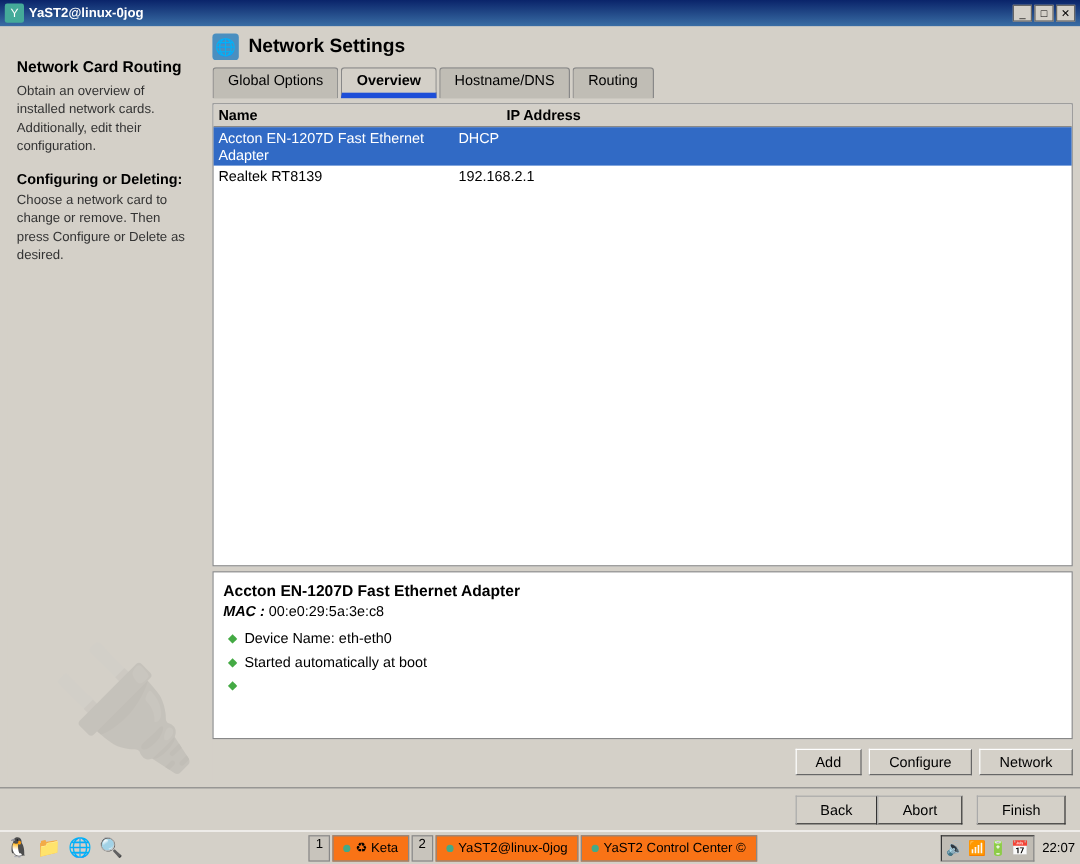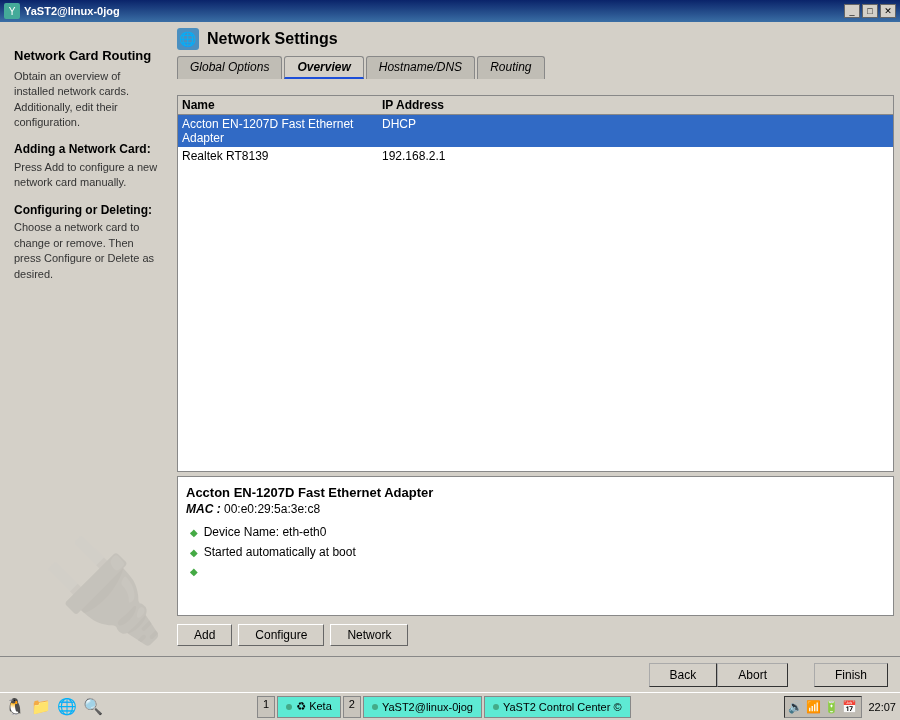--- a/index.html
+++ b/index.html
@@ -137,52 +137,52 @@
     .panel-title {
       font-size: 16px;
       font-weight: bold;
       color: #000;
     }
 
     
     .tabs {
       display: flex;
       gap: 2px;
-      margin-bottom: 16px;
-      font-style: italic;
+      margin-bottom: 4px;
     }
     .tab {
       padding: 3px 12px;
       background: #c0bdb5;
       border: 1px solid #888;
       border-bottom: none;
       cursor: pointer;
       font-size: 12px;
       border-radius: 3px 3px 0 0;
     }
     .tab.active {
       background: #d4d0c8;
-      border-bottom: 2px solid #1d4ed8;
+      border-bottom: 5px solid #1d4ed8;
       font-weight: bold;
       position: relative;
       z-index: 1;
     }
 
     
     .table-container {
       border: 1px solid #888;
       background: white;
       flex: 1;
       margin-bottom: 4px;
     }
     .table-header {
       display: flex;
       background: #d4d0c8;
       border-bottom: 1px solid #888;
       padding: 2px 4px;
+      gap: 40px;
     }
     .table-header-cell {
       font-weight: bold;
       font-size: 12px;
       color: #000;
     }
     .table-header-cell:first-child {
       width: 200px;
     }
     .table-header-cell:last-child {
@@ -240,20 +240,21 @@
     .diamond {
       color: #4a4;
       font-size: 10px;
     }
 
     
     .bottom-buttons {
       display: flex;
       gap: 6px;
       padding: 4px 0;
+      justify-content: flex-end;
     }
     .btn {
       padding: 3px 16px;
       background: #d4d0c8;
       border: 1px solid #666;
       border-top-color: #fff;
       border-left-color: #fff;
       cursor: pointer;
       font-size: 12px;
     }
@@ -301,21 +302,21 @@
       display: flex; align-items: center; justify-content: center;
       font-size: 16px;
     }
     .taskbar-items {
       display: flex;
       gap: 2px;
     }
     .taskbar-item {
       height: 22px;
       padding: 0 8px;
-      background: #5eead4;
+      background: #f97316;
       border: 1px solid #888;
       display: flex; align-items: center;
       font-size: 11px;
       cursor: pointer;
       gap: 4px;
     }
     .taskbar-item-dot {
       width: 6px; height: 6px;
       border-radius: 50%;
       background: #4a8;
@@ -362,24 +363,20 @@
     <div class="titlebar-btn">✕</div>
   </div>
 </div>
 
 <div class="main-area">
 
   <div class="sidebar">
     <div class="sidebar-section">
       <div class="sidebar-title">Network Card Routing</div>
       <div class="sidebar-text">Obtain an overview of installed network cards. Additionally, edit their configuration.</div>
-    </div>
-    <div class="sidebar-section">
-      <div class="sidebar-section-title">Adding a Network Card:</div>
-      <div class="sidebar-section-text">Press Add to configure a new network card manually.</div>
     </div>
     <div class="sidebar-section">
       <div class="sidebar-section-title">Configuring or Deleting:</div>
       <div class="sidebar-section-text">Choose a network card to change or remove. Then press Configure or Delete as desired.</div>
     </div>
     <div class="sidebar-bg-icon">🔌</div>
   </div>
 
   <div class="right-panel">
 
@@ -435,21 +432,21 @@
       <button class="btn">Add</button>
       <button class="btn">Configure</button>
       <button class="btn">Network</button>
     </div>
 
   </div>
 </div>
 
 <div class="footer-bar">
   <button class="footer-btn">Back</button>
-  <div style="display:flex; gap:26px;">
+  <div style="display:flex; gap:12px;">
     <button class="footer-btn">Abort</button>
     <button class="footer-btn">Finish</button>
   </div>
 </div>
 
 <div class="taskbar">
   <div class="taskbar-left">
     <div class="taskbar-icon">🐧</div>
     <div class="taskbar-icon">📁</div>
     <div class="taskbar-icon">🌐</div>

